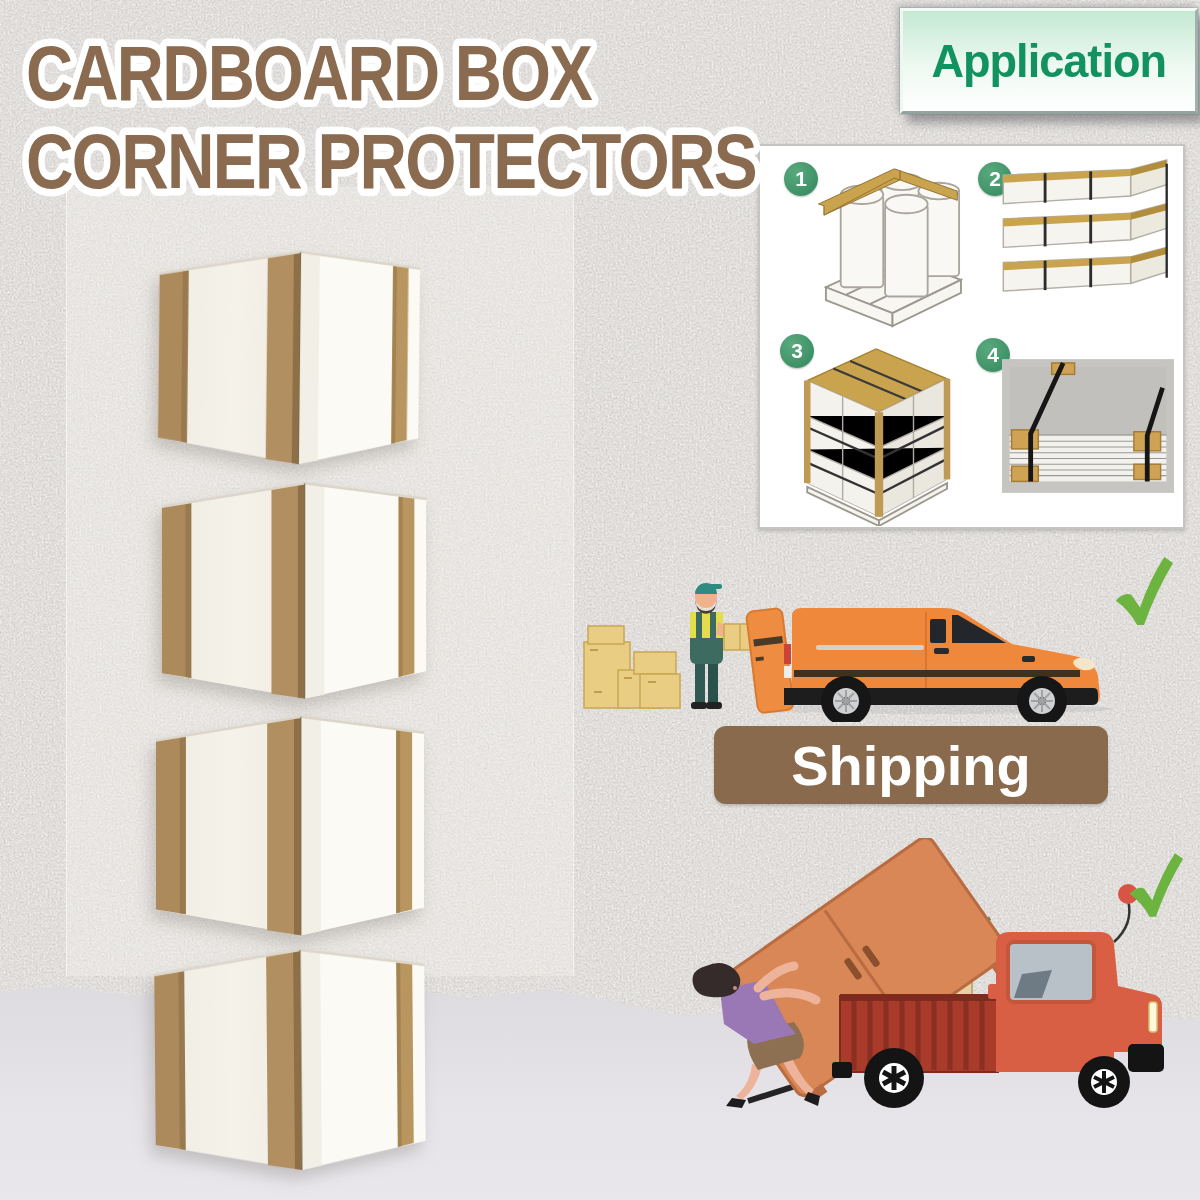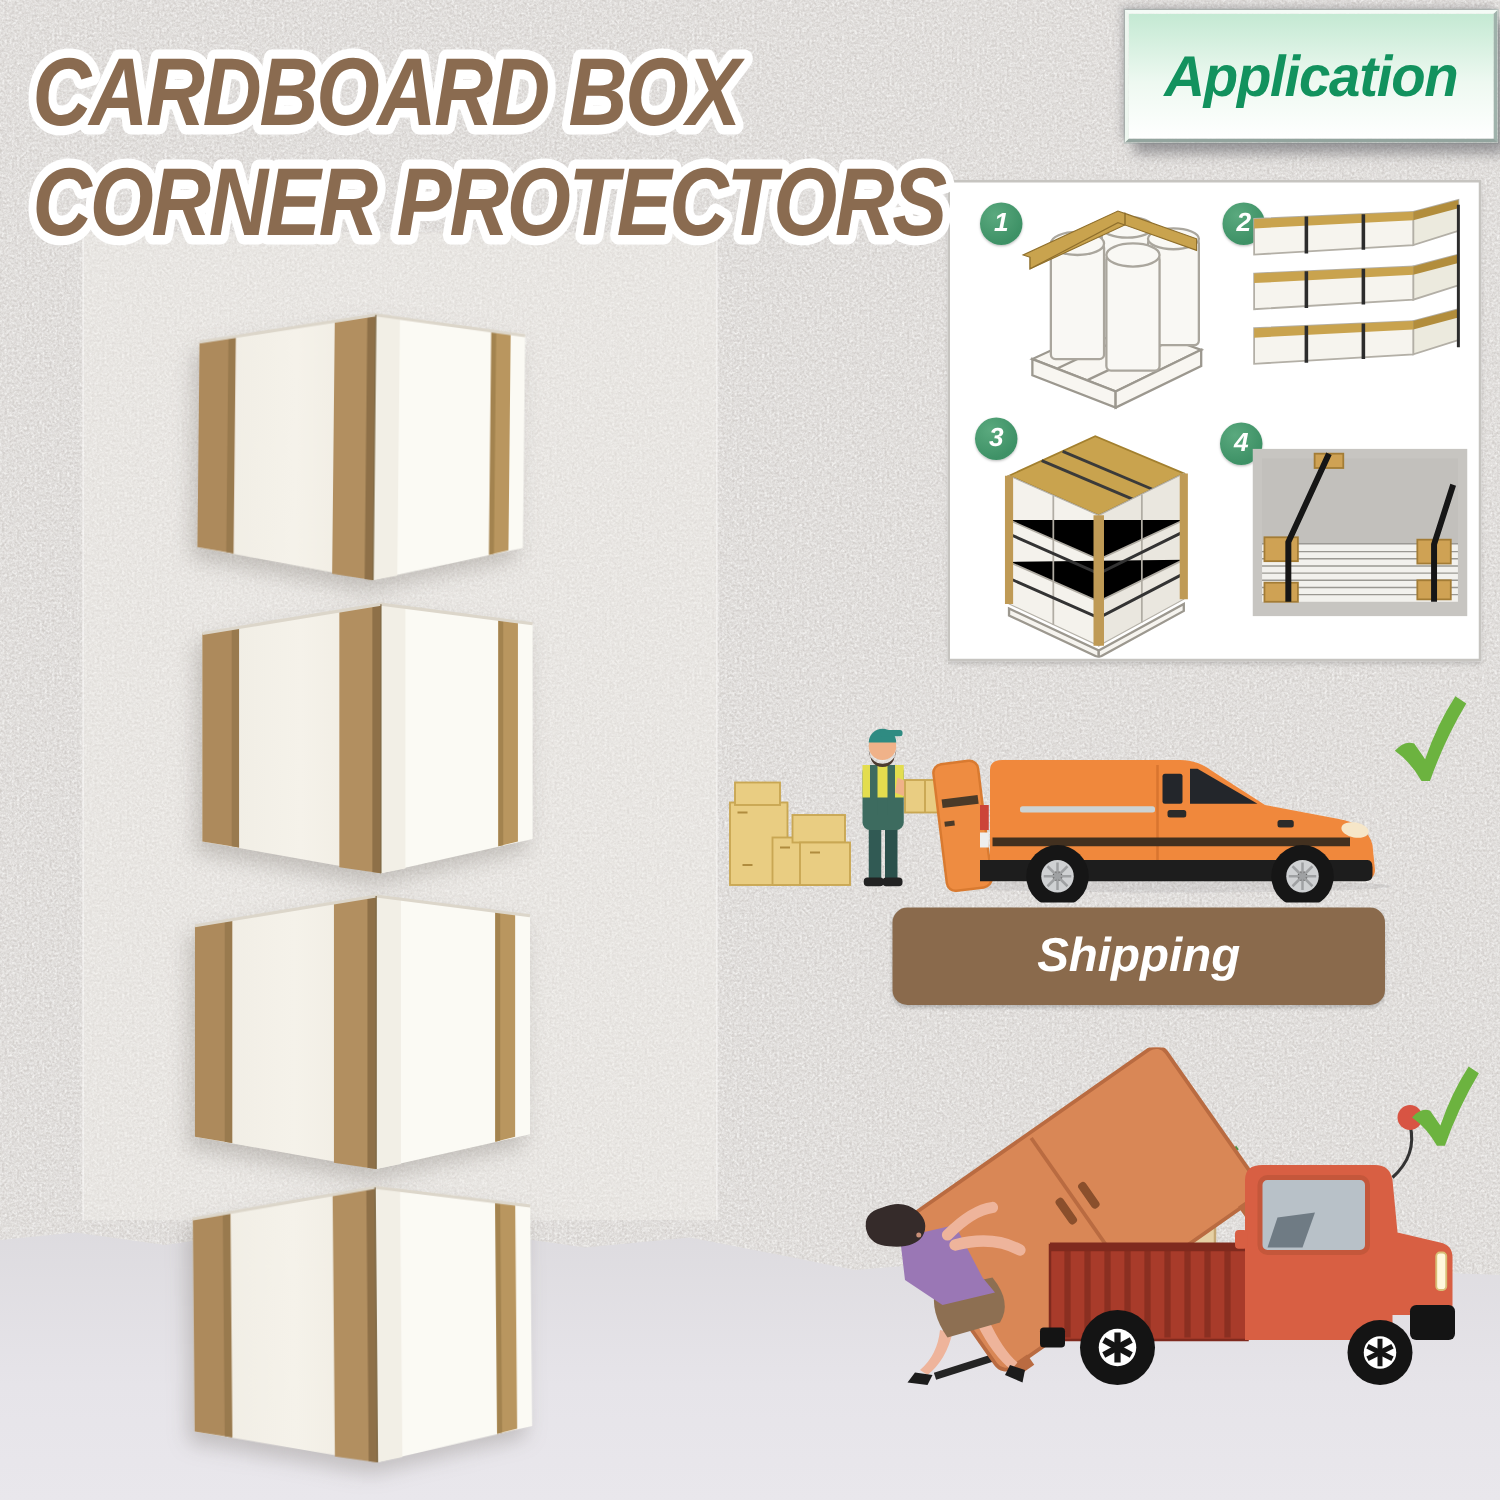--- a/index.html
+++ b/index.html
@@ -1,17 +1,17 @@
 <!DOCTYPE html>
 <html style="--title-brown: #8a6b50; --label-pill-brown: #8a6a4c; --application-green: #12925e; --application-bg-top: #c4e9d3; --badge-green: #3e9166; --check-green: #6cb33f; --protector-tan: #b08c5c; --van-orange: #f0883c; --truck-red: #d85f43; --wall-gray: #d3cfcc; --floor-gray: #e4e2e7;"><head>
 <meta charset="utf-8">
 <style>
   html,body{margin:0;padding:0;background:#888;}
   .canvas{position:relative;width:1200px;height:1200px;overflow:hidden;
-          font-family:"Liberation Sans",sans-serif;background:var(--wall-gray,#d3cfcc);font-style:italic;}
+          font-family:"Liberation Sans",sans-serif;background:var(--wall-gray,#d3cfcc);}
 
   
   .wall-svg{position:absolute;left:0;top:0;z-index:0;}
   .floor{position:absolute;left:0;top:970px;width:1200px;height:230px;z-index:1;
          background:linear-gradient(180deg,#dcdade 0%,#e6e4e9 60%,#e9e7ec 100%);
          clip-path:polygon(0 22px,5% 16px,11% 26px,18% 14px,25% 24px,32% 16px,39% 28px,46% 20px,
                    52% 34px,57% 46px,63% 40px,70% 52px,77% 44px,84% 54px,91% 46px,100% 50px,
                    100% 100%,0 100%);}
   .backdrop-band{position:absolute;left:66px;top:186px;width:506px;height:790px;z-index:1;
          background:rgba(242,240,237,.42);
@@ -43,21 +43,21 @@
   .thumb{position:absolute;}
 
   
   .cp{position:absolute;z-index:2;filter:drop-shadow(-5px 9px 8px rgba(110,104,96,.30));}
 
   
   .scene-svg{position:absolute;z-index:3;}
   .check{position:absolute;z-index:4;}
   .pill{position:absolute;z-index:4;background:var(--label-pill-brown,#8a6a4c);border-radius:12px;
       display:flex;align-items:center;justify-content:center;color:#fff;font-weight:bold;
-      font-size:38px;box-shadow:0 2px 3px rgba(0,0,0,.18);}
+      font-size:56px;box-shadow:0 2px 3px rgba(0,0,0,.18);}
 </style>
 </head>
 <body>
 
 <div class="canvas">
 
   <svg class="wall-svg" width="1200" height="1020">
     <defs>
       <filter id="stucco1" x="0" y="0" width="100%" height="100%">
         <feTurbulence type="fractalNoise" baseFrequency="0.5" numOctaves="2" seed="11"></feTurbulence>

